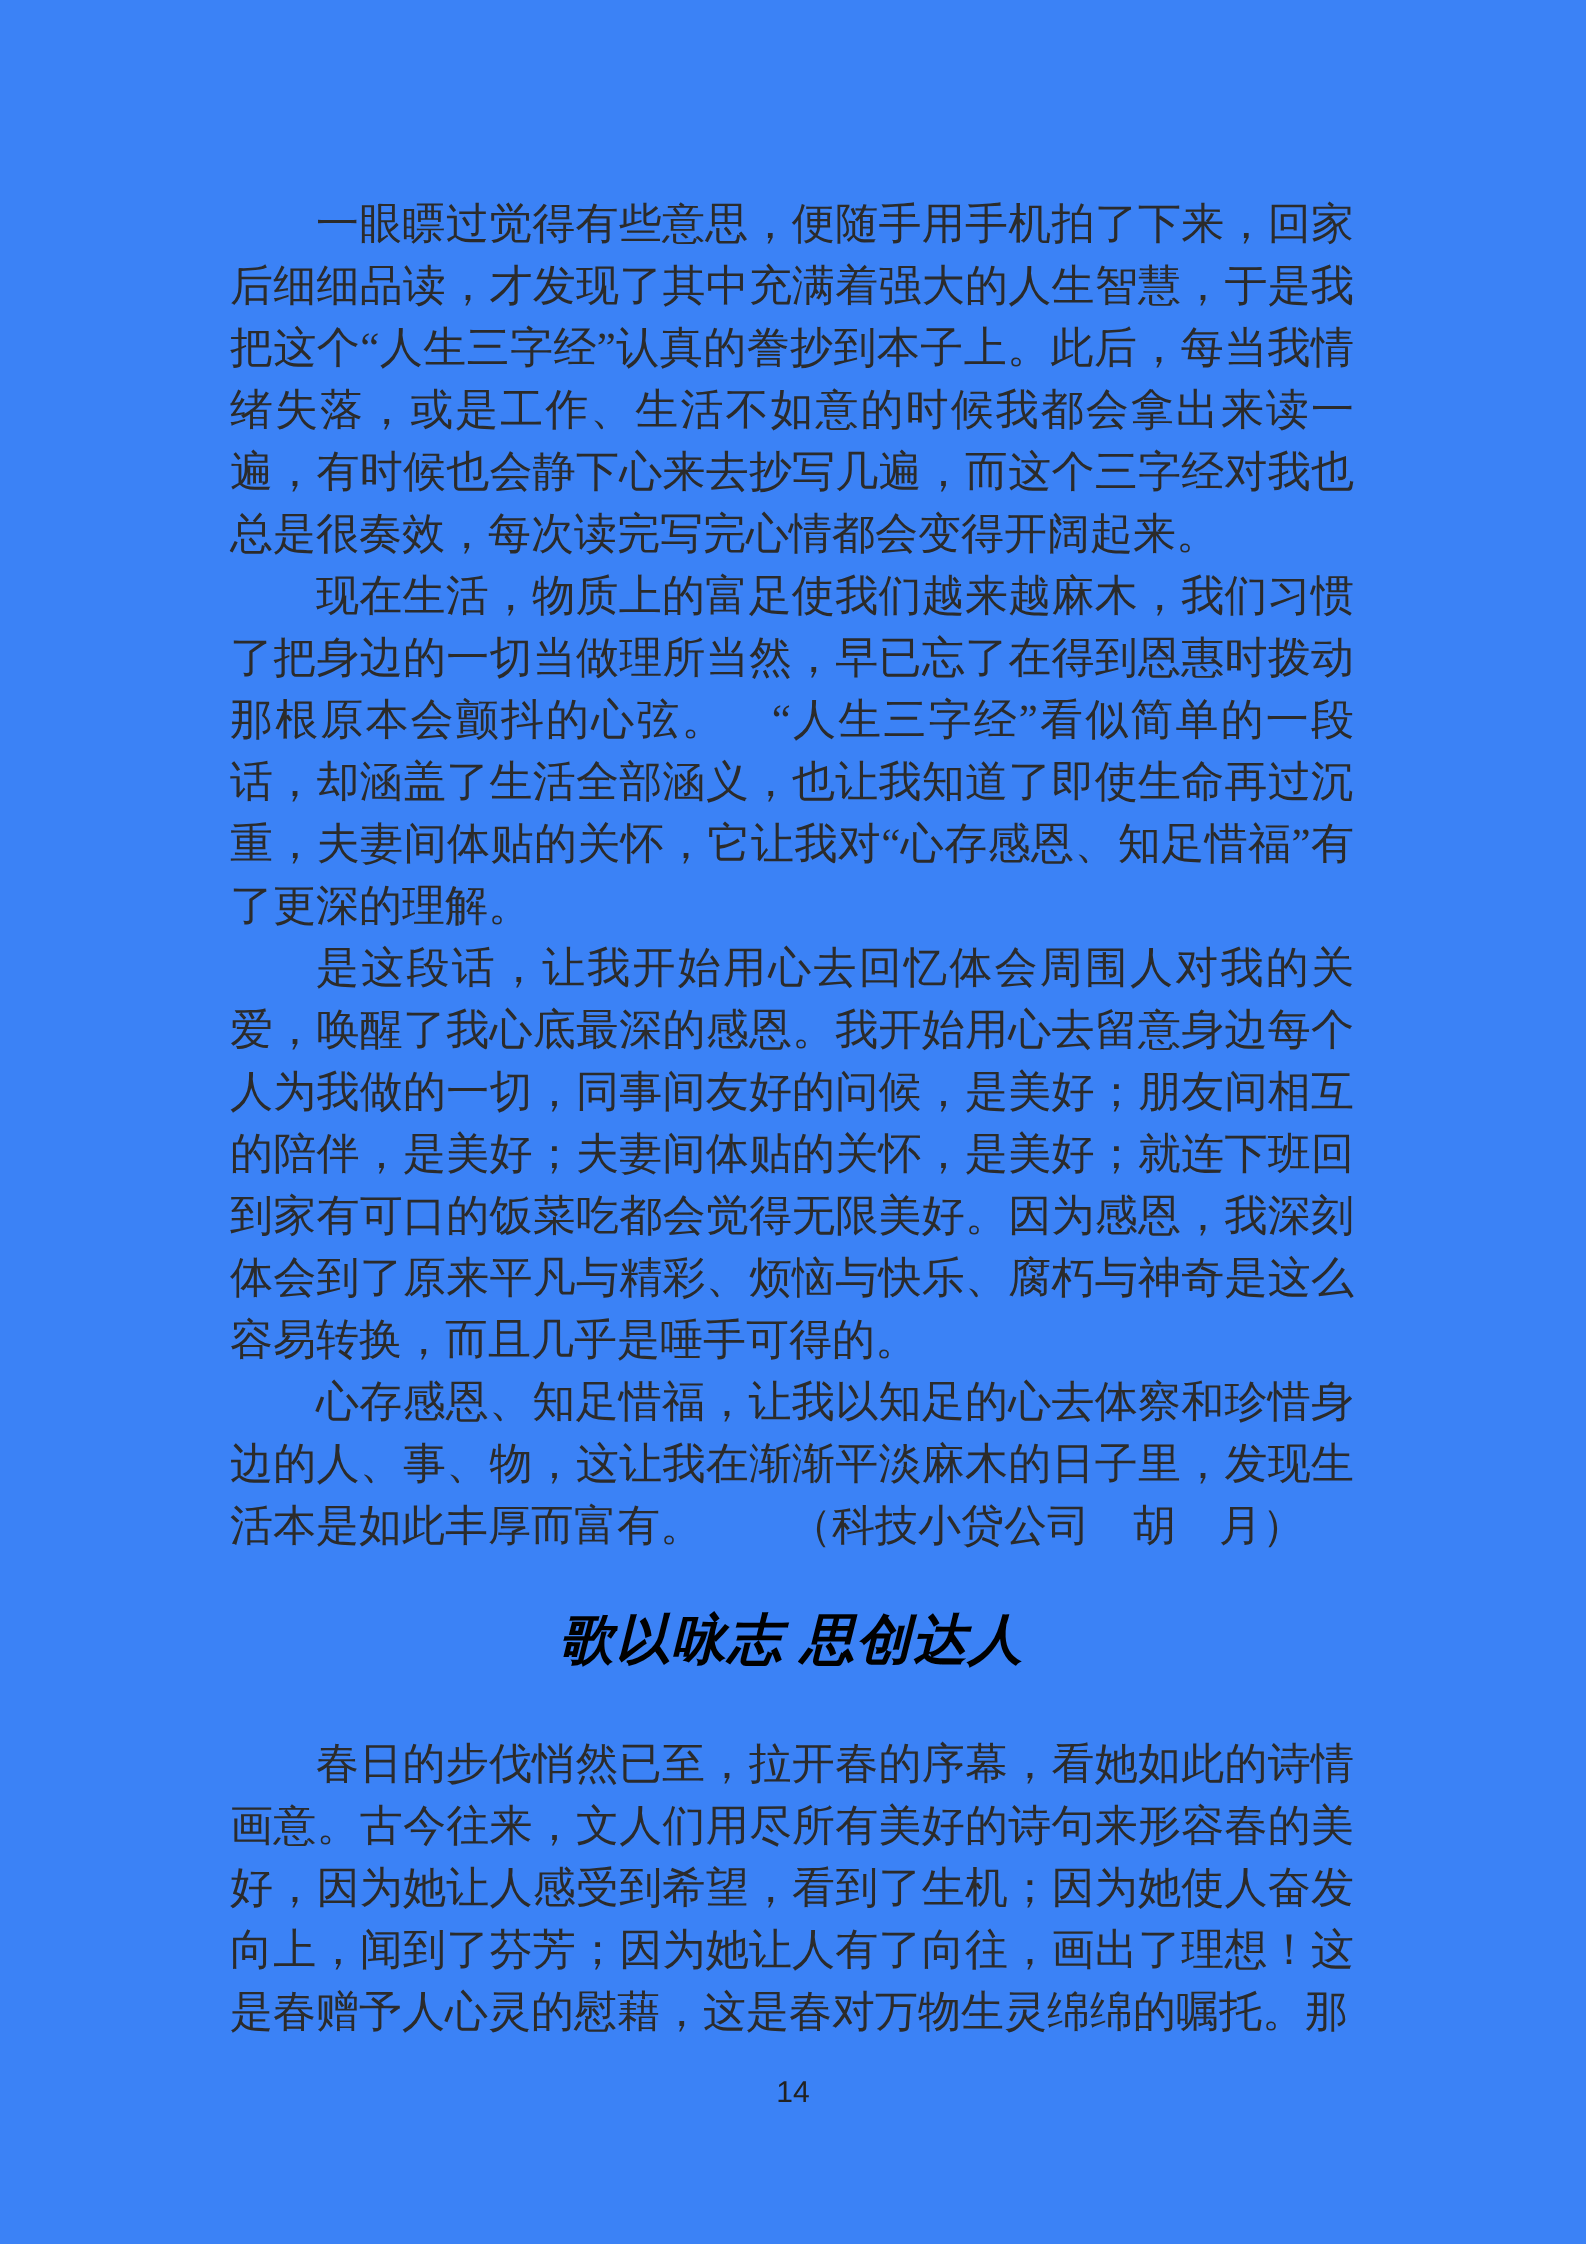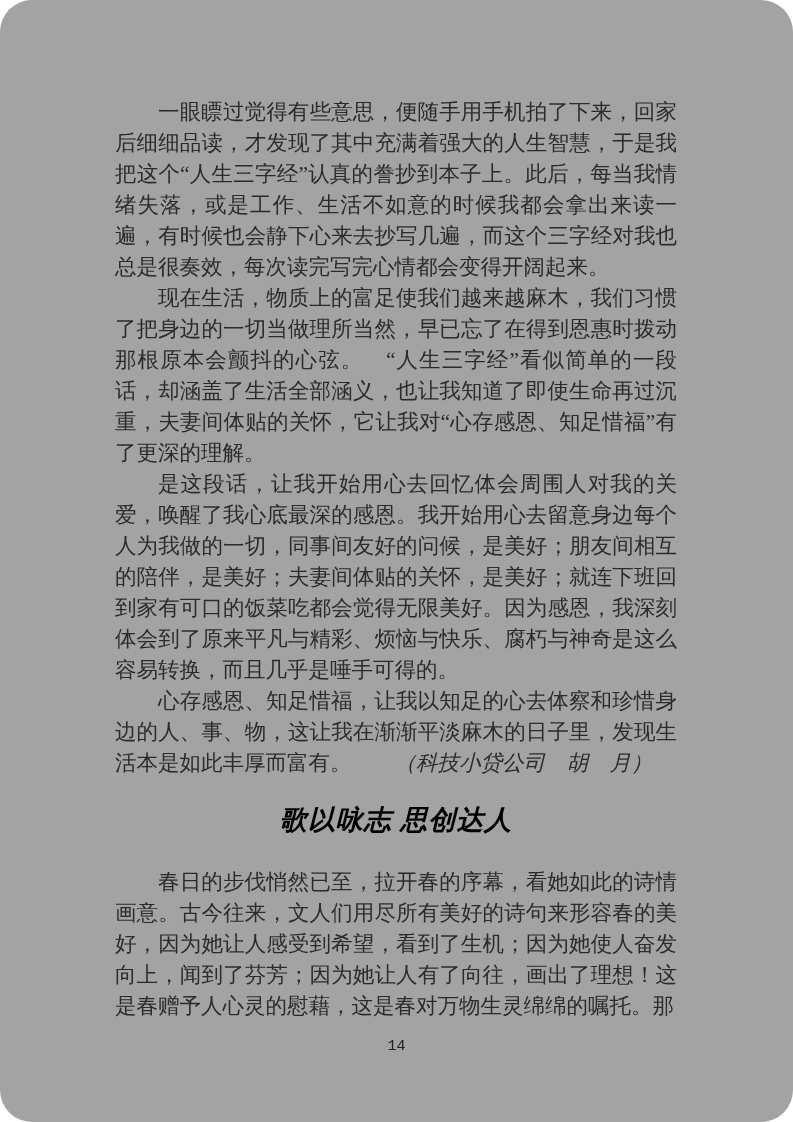--- a/index.html
+++ b/index.html
@@ -4,65 +4,63 @@
 <style>
   html, body {
     margin: 0;
     padding: 0;
     background: #ffffff;
   }
   .page {
     position: relative;
     width: 793px;
     height: 1122px;
-    background: #a3a3a3;
+    background: #3b82f6;
     overflow: hidden;
     font-family: "Liberation Serif", serif;
-    border-radius: 32px;
   }
   .content {
     position: absolute;
     left: 115px;
     top: 97px;
     width: 562px;
   }
   .para {
     margin: 0;
     font-family: "Liberation Serif", serif;
     font-size: 21.5px;
     line-height: 31px;
     color: #2b2b2b;
     text-align: justify;
     text-indent: 2em;
     letter-spacing: 0;
   }
   .attribution {
     padding-left: 2em;
     white-space: nowrap;
-    font-style: italic;
   }
   .article-title {
     margin: 23px 0 29px 0;
     text-align: center;
     font-family: "Liberation Sans", sans-serif;
     font-weight: bold;
     font-size: 27px;
     line-height: 36px;
     color: #000000;
     letter-spacing: 1px;
     text-indent: 0;
     font-style: italic;
   }
   .page-number {
     position: absolute;
     top: 1036px;
     left: 0;
     width: 100%;
     text-align: center;
-    font-family: Liberation Mono, monospace;
+    font-family: Liberation Sans, sans-serif;
     font-size: 15px;
     line-height: 22px;
     color: #222222;
   }
 </style>
 </head>
 <body>
 
 <div class="page">
   <div class="content">

